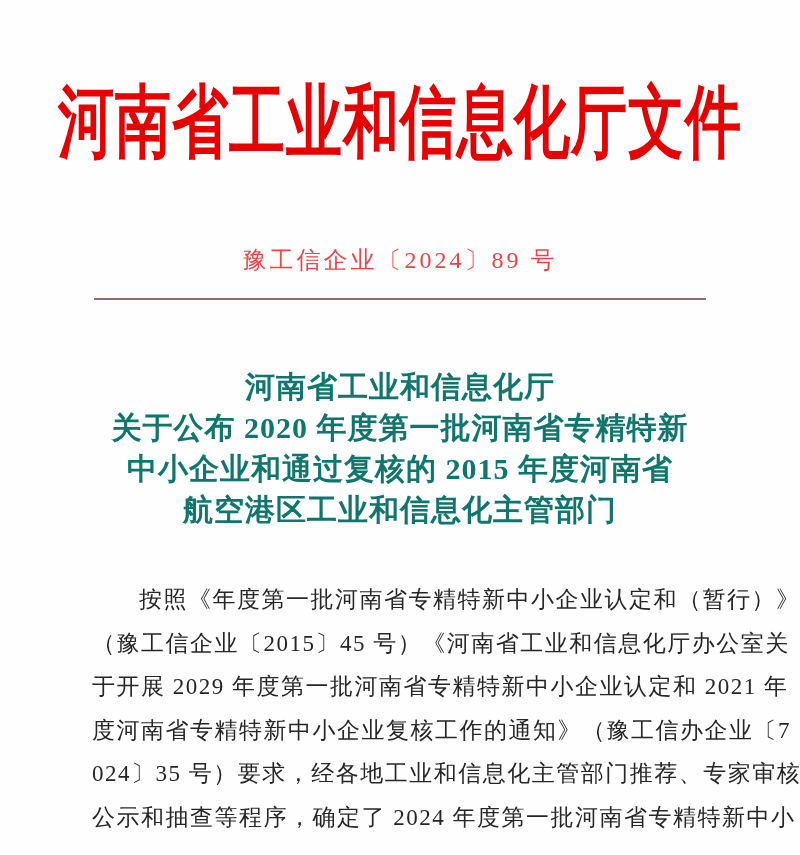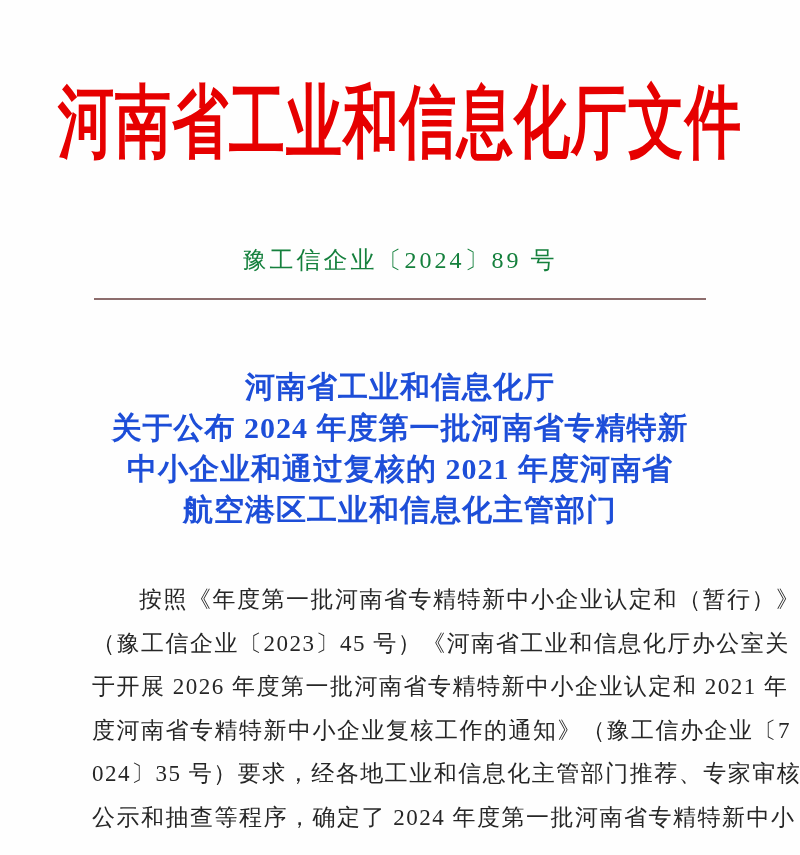--- a/index.html
+++ b/index.html
@@ -30,37 +30,37 @@
     transform: scaleY(1.42);
     transform-origin: center;
     letter-spacing: 1px;
   }
   
   .doc-number {
     margin-top: 76px;
     text-align: center;
     font-size: 24px;
     line-height: 28px;
-    color: #15803d;
+    color: #ef4444;
     letter-spacing: 3px;
   }
   
   .divider {
     width: 612px;
     height: 2px;
     margin: 24px auto 0 auto;
   }
   
   .title-block {
     margin-top: 66px;
     text-align: center;
     font-weight: bold;
     font-size: 30px;
     line-height: 41px;
-    color: #1d4ed8;
+    color: #0f766e;
     letter-spacing: 1px;
   }
   
   .content {
     width: 616px;
     margin: 48px auto 0 auto;
     font-size: 23px;
     line-height: 43.5px;
     color: #262626;
     letter-spacing: 1.5px;
@@ -79,27 +79,27 @@
 <div class="page">
 
   <div class="masthead" style="color: rgb(230, 0, 0);">河南省工业和信息化厅文件</div>
 
   <div class="doc-number">豫工信企业〔2024〕89 号</div>
 
   <div class="divider" style="background: rgb(141, 109, 109);"></div>
 
   <div class="title-block">
     <div class="title-line">河南省工业和信息化厅</div>
-    <div class="title-line">关于公布 2024 年度第一批河南省专精特新</div>
-    <div class="title-line">中小企业和通过复核的 2021 年度河南省</div>
+    <div class="title-line">关于公布 2020 年度第一批河南省专精特新</div>
+    <div class="title-line">中小企业和通过复核的 2015 年度河南省</div>
     <div class="title-line">航空港区工业和信息化主管部门</div>
   </div>
 
   <div class="content" style="color: rgb(38, 38, 38);">
     <div class="line indent-first">按照《年度第一批河南省专精特新中小企业认定和（暂行）》</div>
-    <div class="line">（豫工信企业〔2023〕45 号）《河南省工业和信息化厅办公室关</div>
-    <div class="line">于开展 2026 年度第一批河南省专精特新中小企业认定和 2021 年</div>
+    <div class="line">（豫工信企业〔2015〕45 号）《河南省工业和信息化厅办公室关</div>
+    <div class="line">于开展 2029 年度第一批河南省专精特新中小企业认定和 2021 年</div>
     <div class="line">度河南省专精特新中小企业复核工作的通知》（豫工信办企业〔7</div>
     <div class="line">024〕35 号）要求，经各地工业和信息化主管部门推荐、专家审核、</div>
     <div class="line">公示和抽查等程序，确定了 2024 年度第一批河南省专精特新中小</div>
   </div>
 
 </div>
 
 </body></html>

